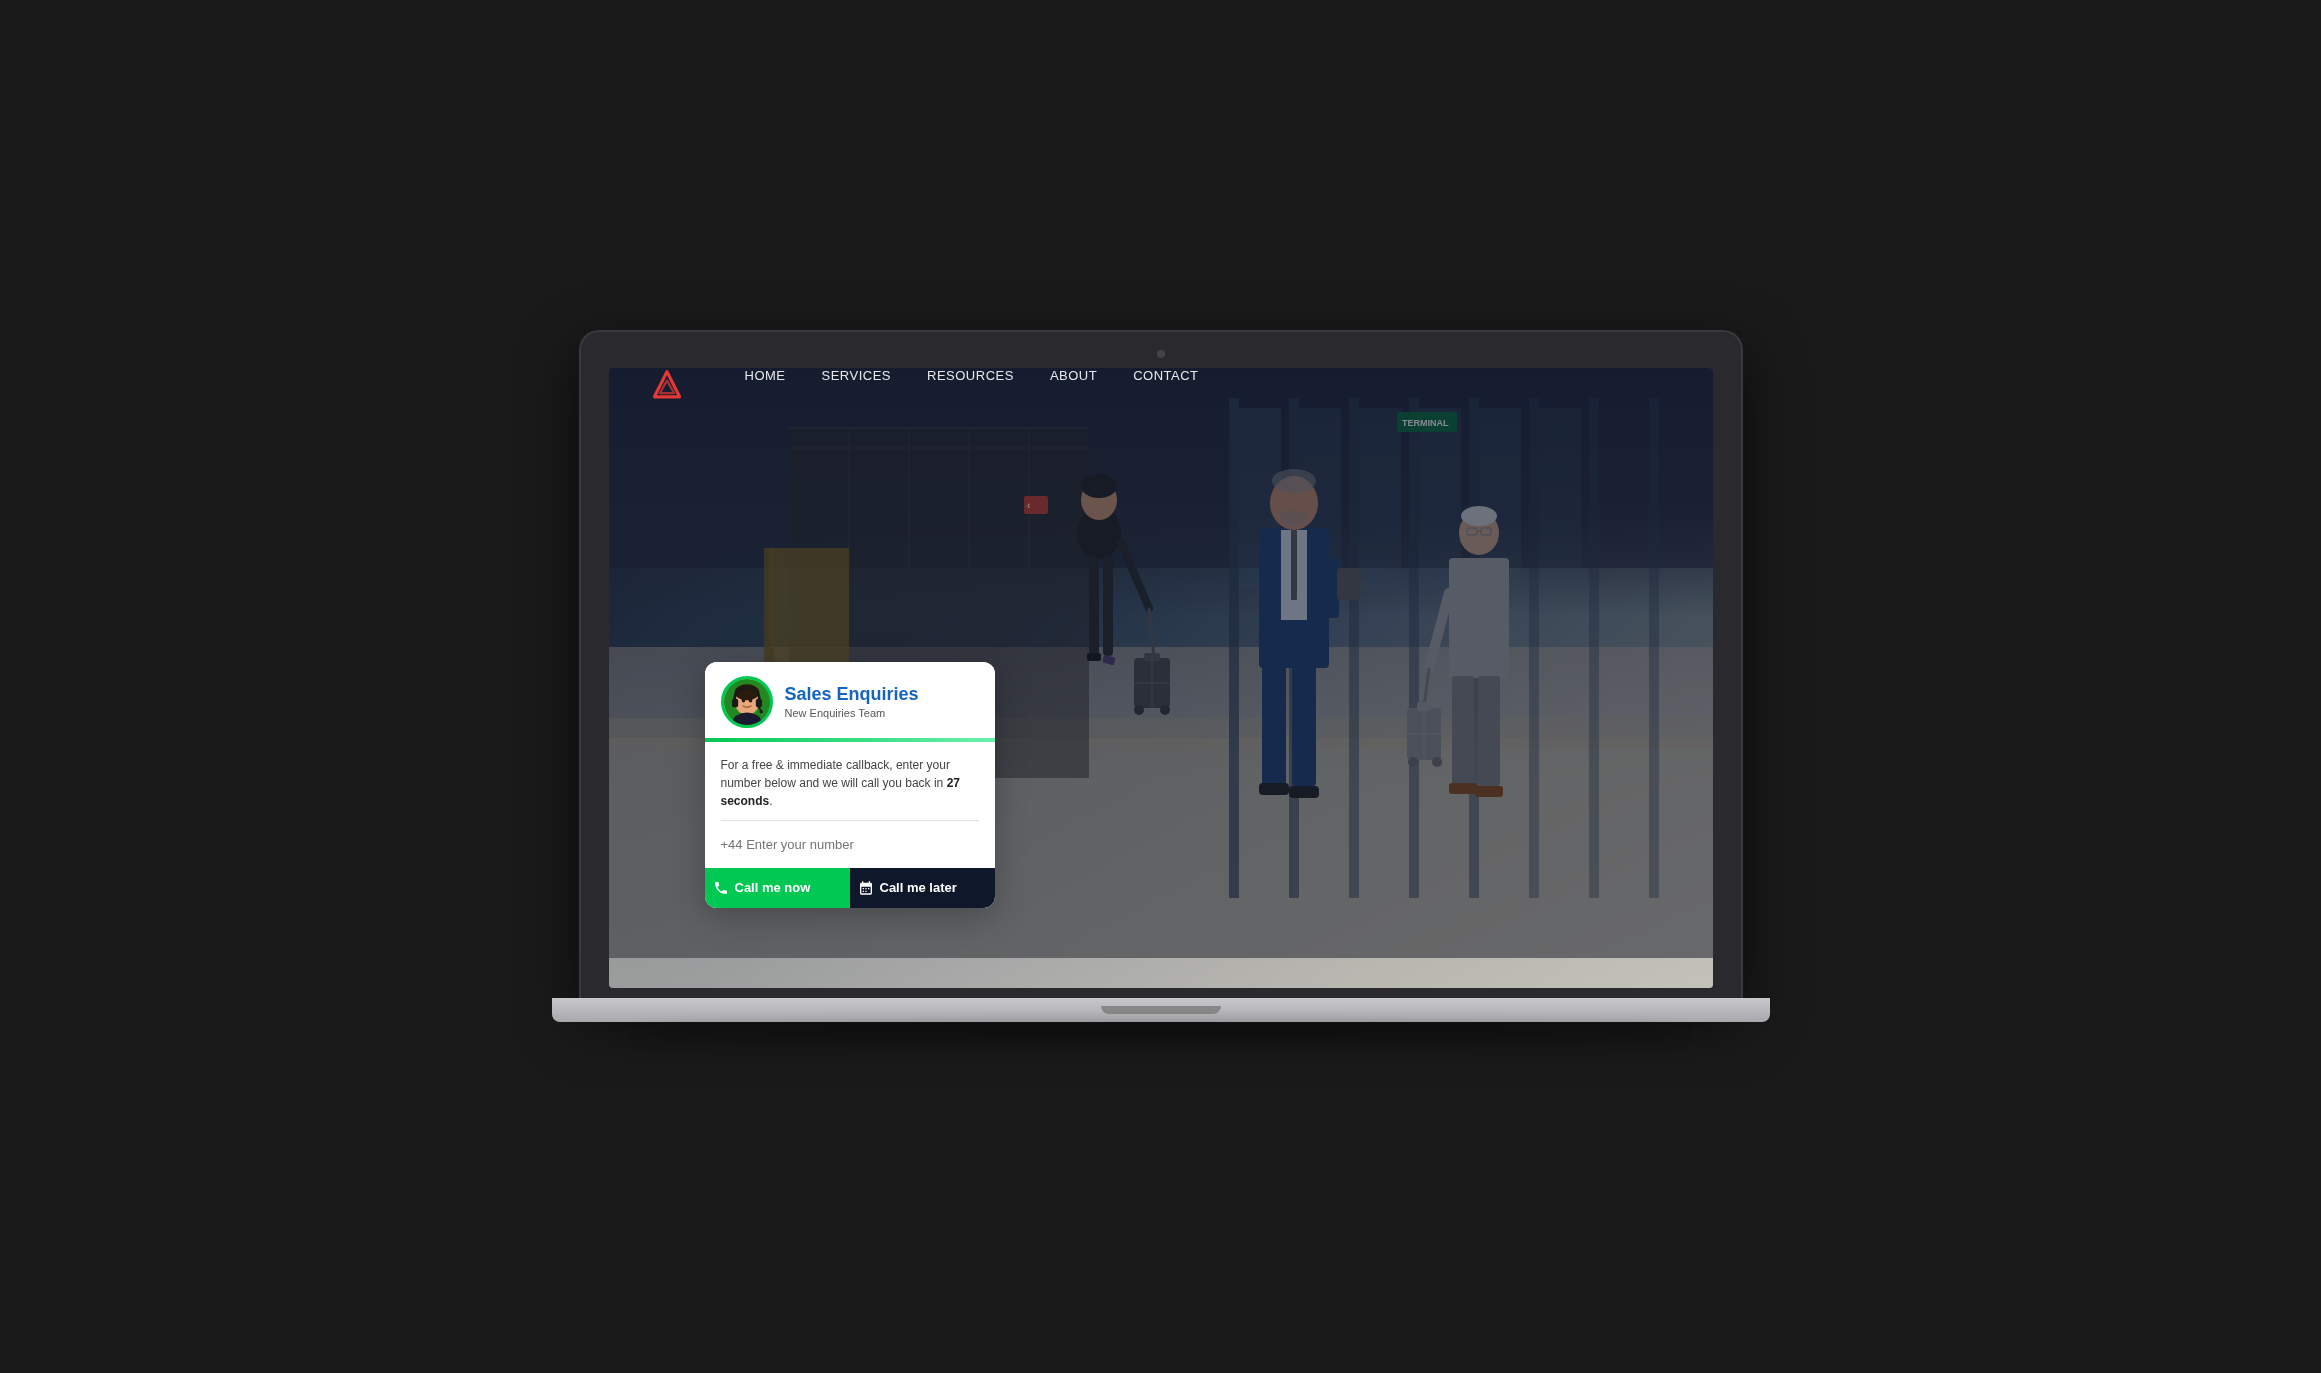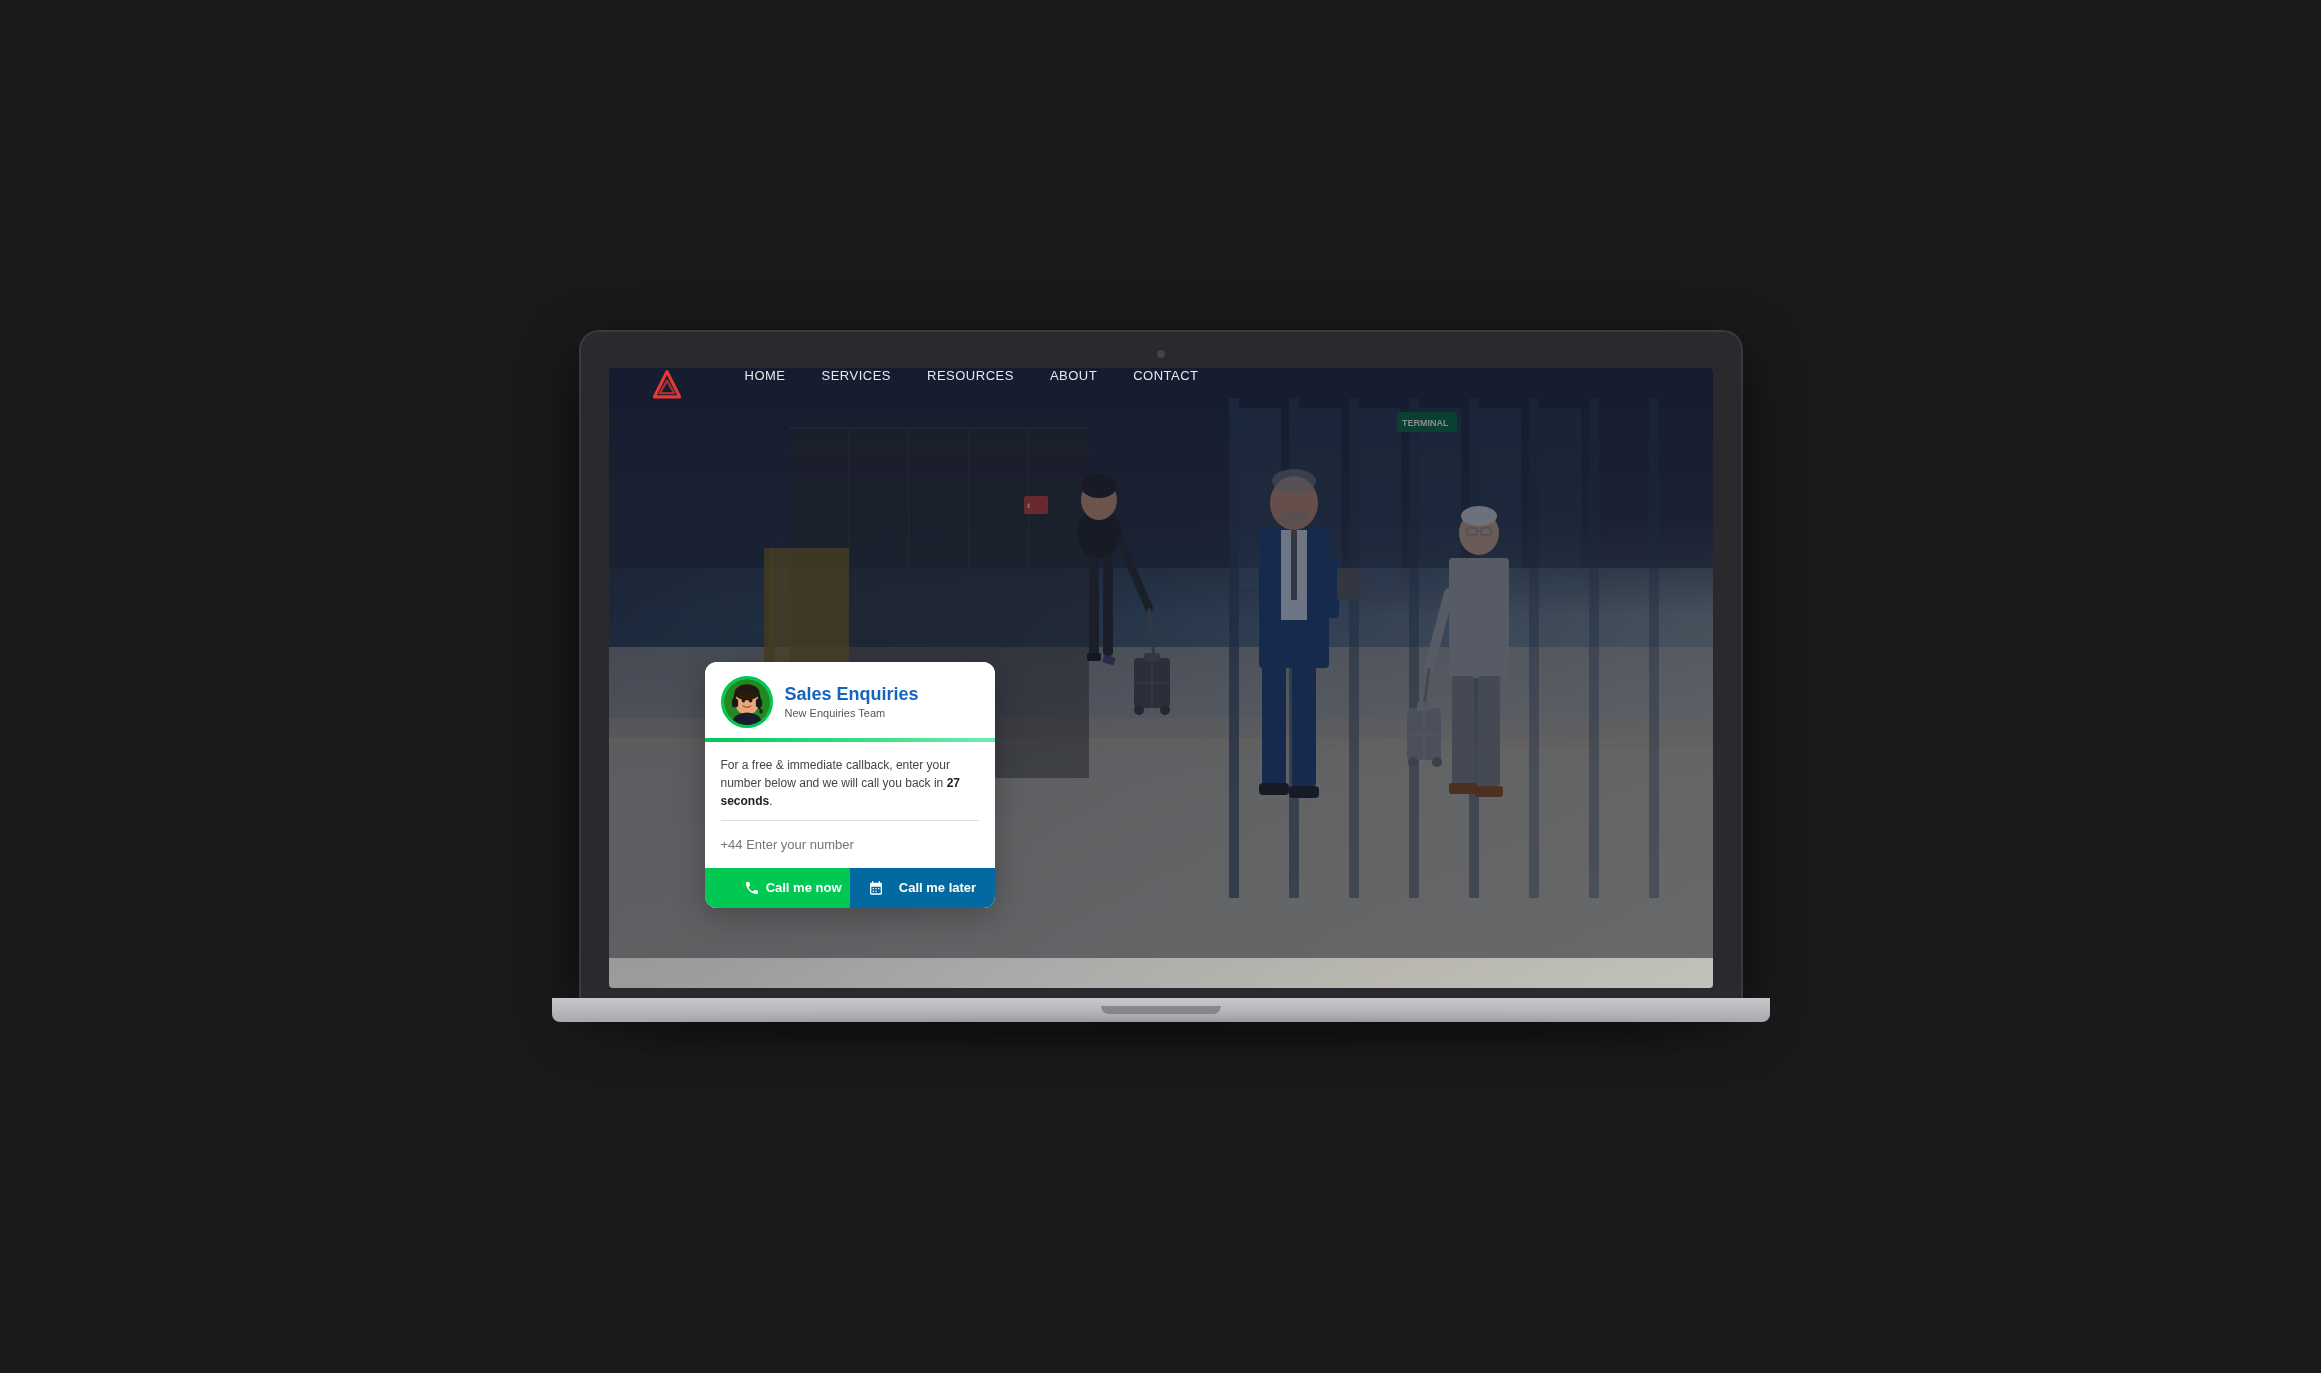--- a/index.html
+++ b/index.html
@@ -222,38 +222,37 @@
       flex: 1;
       background: #00c853;
       color: white;
       border: none;
       padding: 12px 8px;
       font-size: 13px;
       font-weight: 600;
       cursor: pointer;
       display: flex;
       align-items: center;
-      justify-content: flex-end;
+      justify-content: flex-start;
       gap: 6px;
       border-radius: 0 0 0 10px;
     }
 
     .btn-call-later {
       flex: 1;
-      background: #0369a1;
+      background: #0f172a;
       color: white;
       border: none;
       padding: 12px 8px;
       font-size: 13px;
       font-weight: 600;
       cursor: pointer;
       display: flex;
       align-items: center;
-      justify-content: center;
-      gap: 15px;
+      gap: 6px;
       border-radius: 0 0 10px 0;
     }
 
     
     .laptop-base {
       width: 105%;
       height: 24px;
       background: linear-gradient(to bottom, #c8c8cc, #a8a8ae);
       border-radius: 0 0 8px 8px;
       display: flex;

